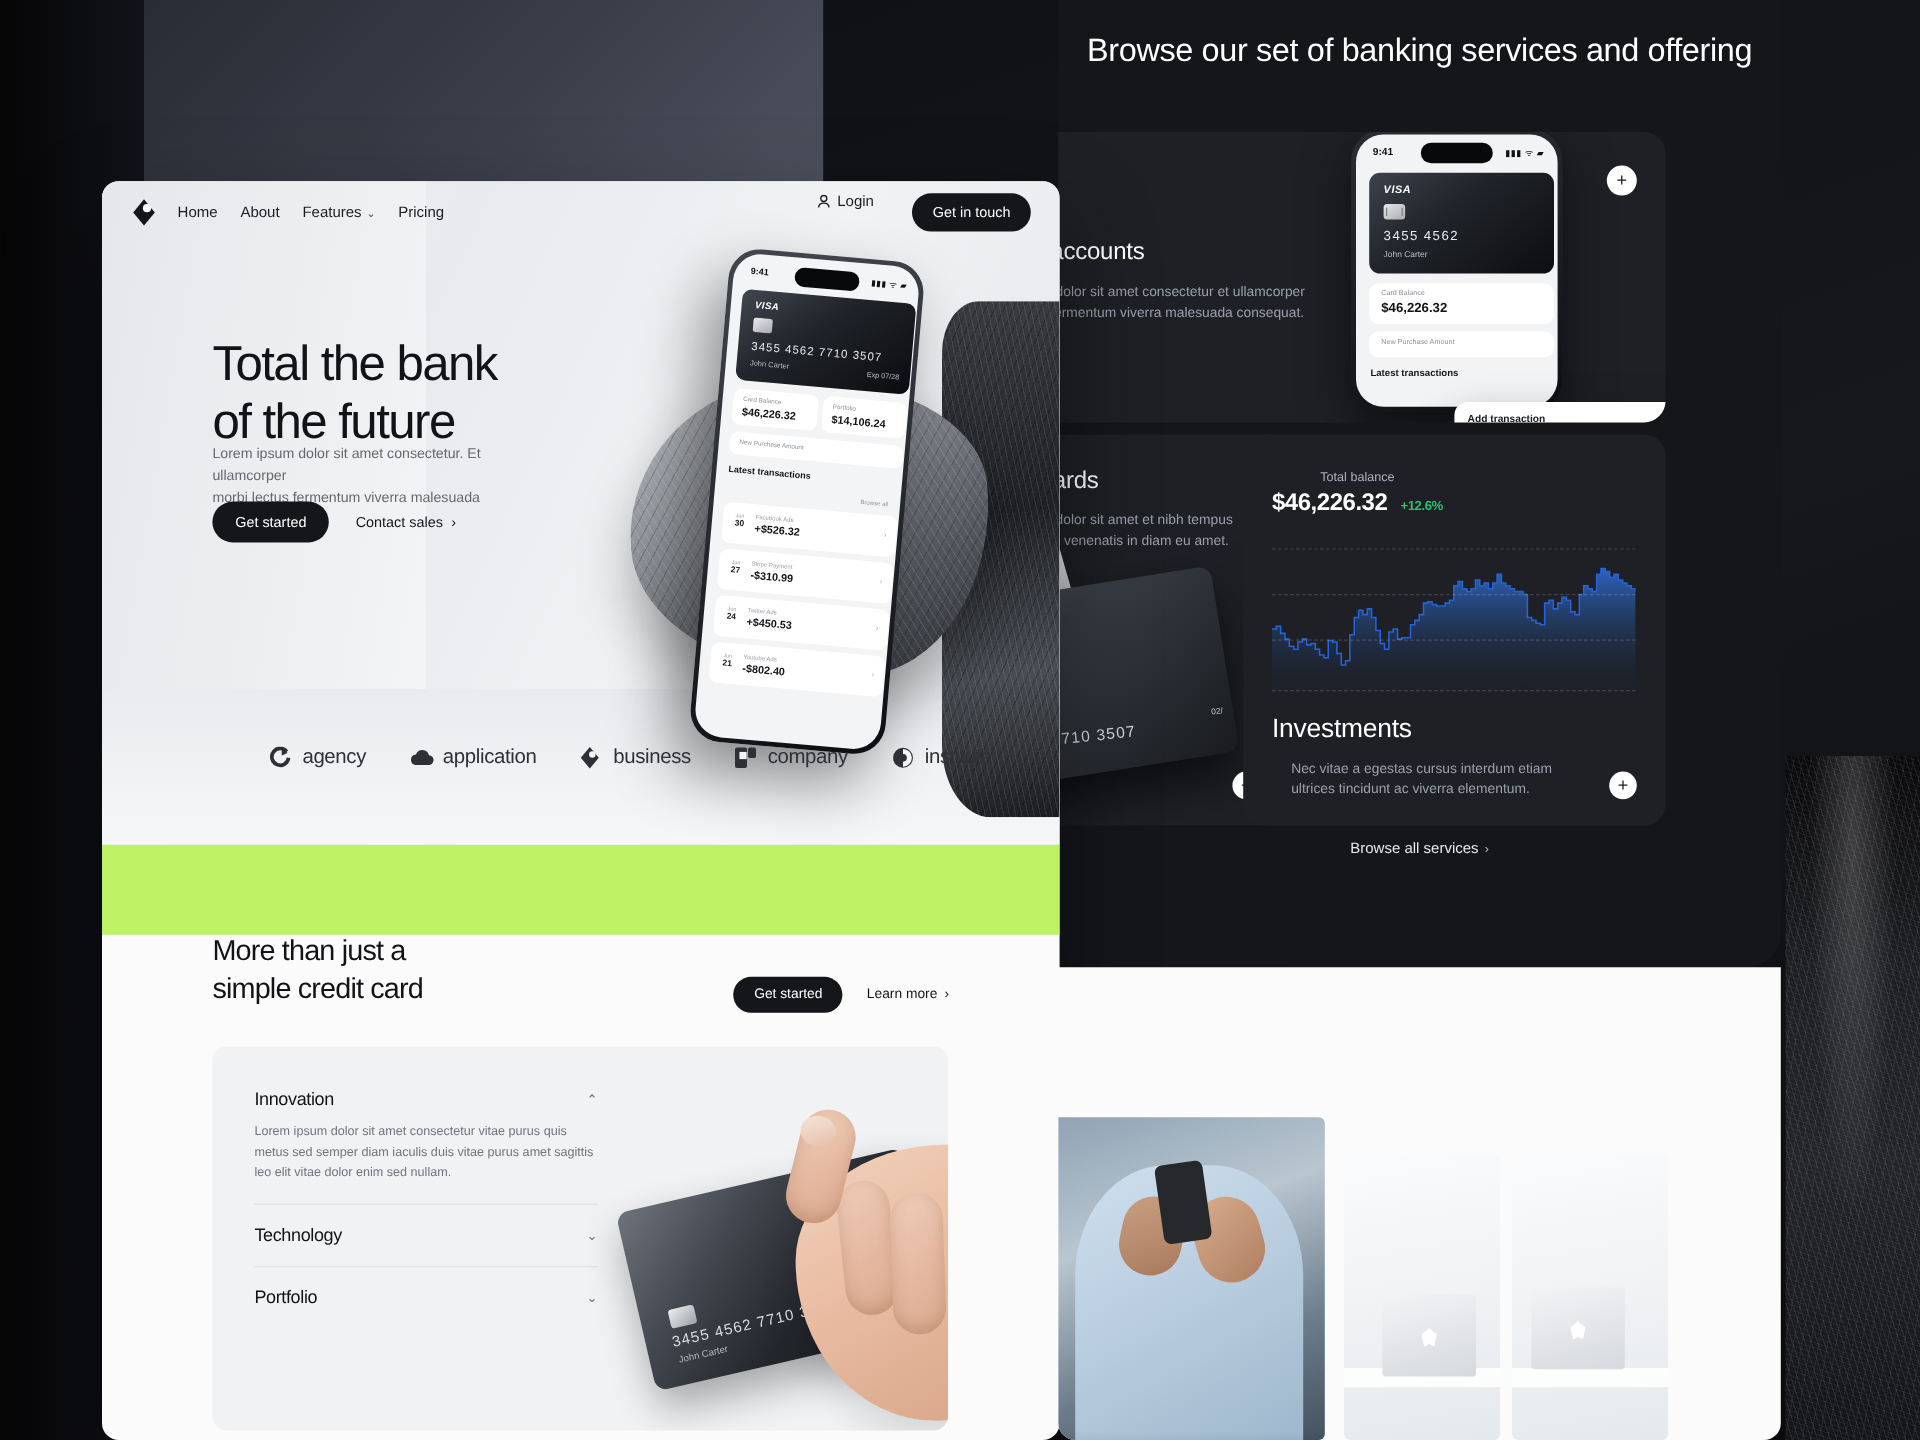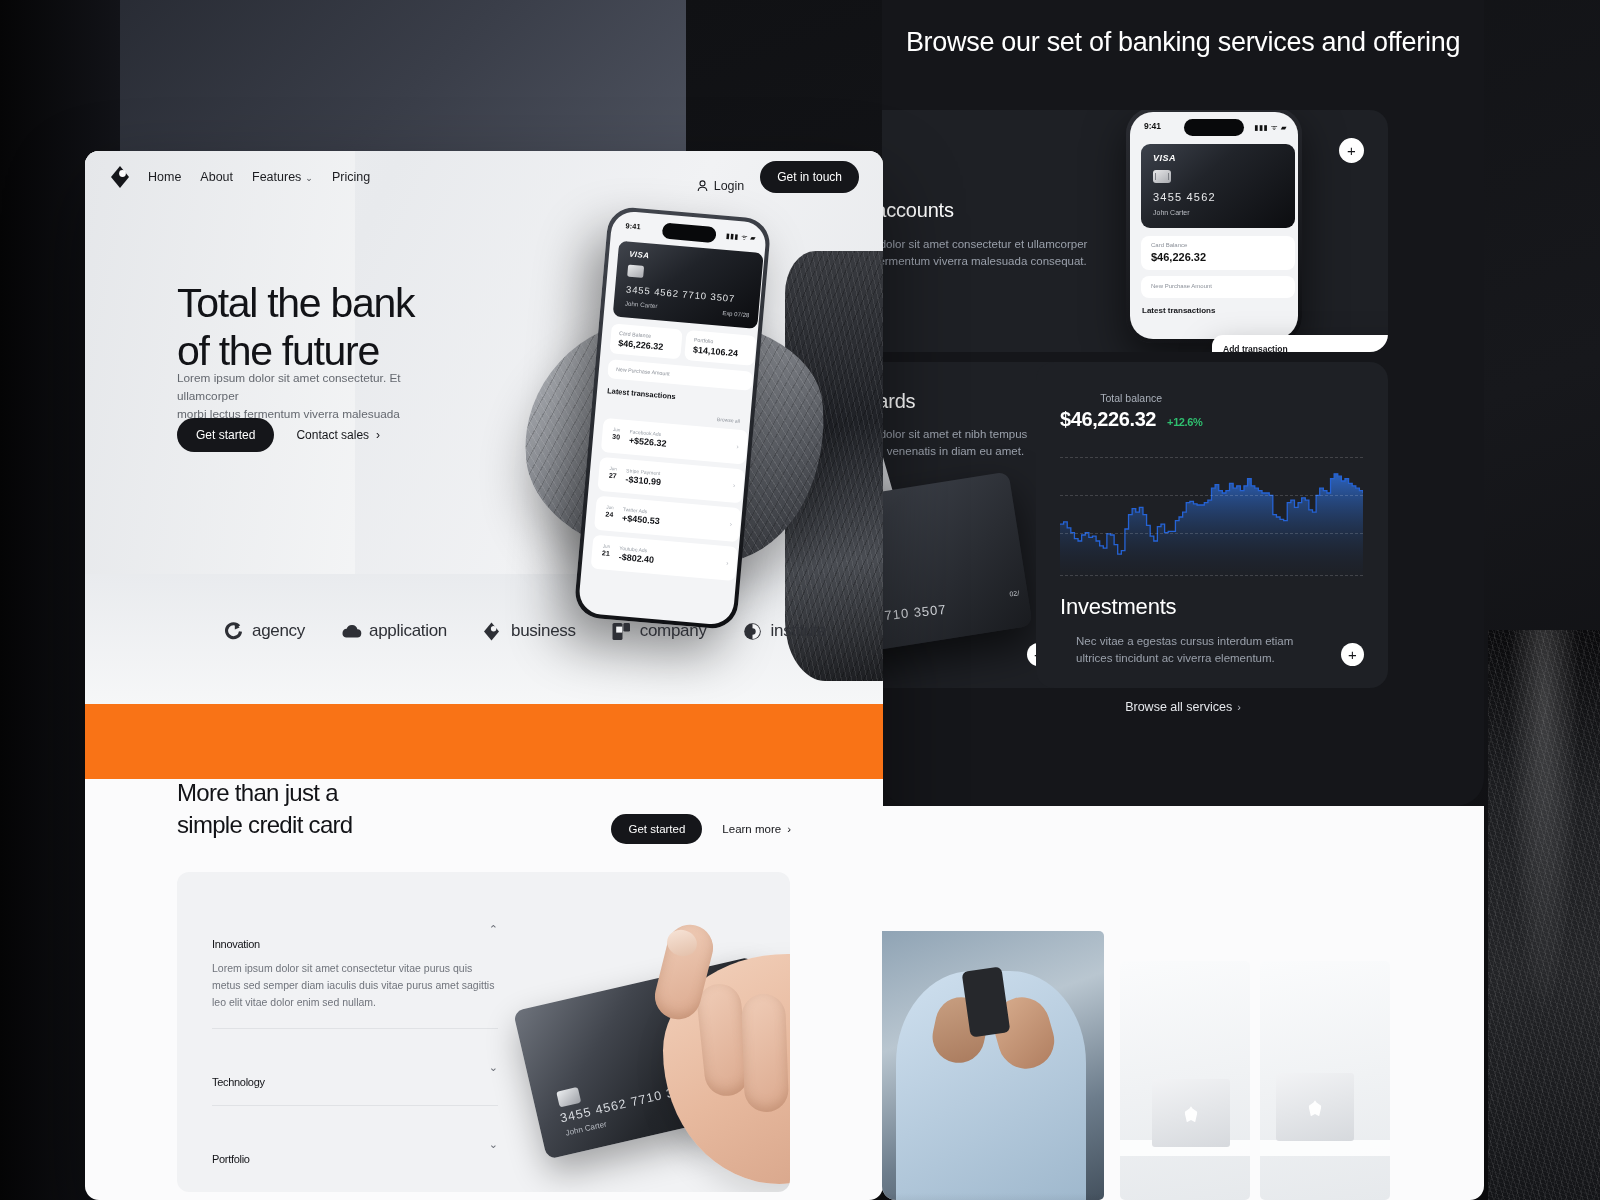--- a/index.html
+++ b/index.html
@@ -114,21 +114,21 @@
     background:linear-gradient(100deg,#e5e7ea,#f4f5f6);}
   #hero-floor{position:absolute;left:0;bottom:0;width:798px;height:130px;
     background:linear-gradient(180deg,#e9ebee,#f6f7f8);}
 
   
   #navbar{position:absolute;left:0;top:0;width:798px;height:52px;display:flex;align-items:center;padding:0 24px;z-index:6;}
   #logo-mark{width:22px;height:24px;margin-right:17px;}
   #nav-links{display:flex;gap:19px;align-items:center;}
   .nav-link{font-size:12.5px;color:#1c1d21;cursor:pointer;}
   .nav-chev{font-size:9px;margin-left:4px;color:#4a4c52;}
-  #nav-right{margin-left:auto;display:flex;align-items:flex-end;gap:16px;}
+  #nav-right{margin-left:auto;display:flex;align-items:flex-start;gap:32px;}
   #login-wrap{display:flex;align-items:center;gap:6px;font-size:12.5px;color:#1c1d21;}
   #login-icon{width:11px;height:12px;}
   #get-in-touch{background:#15161a;color:#fff;font-size:12px;padding:9px 17px;border-radius:18px;}
 
   #hero-h1{position:absolute;left:92px;top:128px;font-size:41px;line-height:48px;
     font-weight:500;color:#121317;letter-spacing:-1.3px;white-space:pre-line;z-index:5;}
   #hero-sub{position:absolute;left:92px;top:218px;font-size:11.8px;line-height:18px;
     color:#64686f;width:275px;white-space:pre-line;z-index:5;}
   #hero-cta{position:absolute;left:92px;top:267px;display:flex;align-items:center;gap:22px;z-index:5;}
   #get-started-hero{background:#15161a;color:#fff;font-size:12px;padding:10px 19px;border-radius:18px;}
@@ -181,33 +181,33 @@
   .hp-tx .t-a{position:absolute;left:27px;top:15px;font-size:9px;font-weight:700;color:#121317;}
   .hp-tx .t-c{position:absolute;right:8px;top:13px;font-size:7px;color:#b4b8bf;}
 
   
   #logo-strip{position:absolute;left:0;top:470px;width:798px;display:flex;
     gap:36px;padding-left:92px;align-items:center;z-index:7;margin-left:47px;}
   .brand{display:flex;align-items:center;gap:9px;color:#2e3036;font-size:17px;font-weight:500;letter-spacing:-.3px;}
   .brand .bi{width:19px;height:19px;flex:none;}
 
   
-  #sec2{position:relative;padding:75px 0 0;background:#f97316;}
+  #sec2{position:relative;padding:75px 0 0;background:#bef264;}
   #sec2-h2{position:absolute;left:92px;top:73px;font-size:24px;line-height:32px;font-weight:500;
     color:#121317;letter-spacing:-.7px;white-space:pre-line;}
   #sec2-cta{position:absolute;right:92px;top:110px;display:flex;align-items:center;gap:20px;}
   #sec2-get{background:#15161a;color:#fff;font-size:11.5px;padding:9px 17px;border-radius:17px;}
   #sec2-learn{font-size:11.5px;color:#15161a;display:flex;align-items:center;gap:6px;}
   #accordion-card{position:absolute;left:92px;top:168px;width:613px;height:320px;
     background:#f1f2f4;border-radius:12px;overflow:hidden;}
   #accordion{position:absolute;left:35px;top:36px;width:286px;}
   .acc-item{border-bottom:1px solid #e0e2e5;padding-bottom:17px;margin-bottom:17px;}
   .acc-item:last-child{border-bottom:none;}
   .acc-head{display:flex;align-items:center;justify-content:space-between;}
-  .acc-title{font-size:11px;font-weight:500;color:#121317;letter-spacing:-.3px;margin-top:30px;}
+  .acc-title{font-size:15px;font-weight:500;color:#121317;letter-spacing:-.3px;}
   .acc-chev{color:#6b6f77;font-size:11px;}
   .acc-body{font-size:10.5px;line-height:17px;color:#70747c;margin-top:10px;}
 
   
   #hand-photo{position:absolute;left:338px;top:4px;width:340px;height:316px;overflow:visible;}
   #photo-card{position:absolute;left:12px;top:106px;width:245px;height:152px;border-radius:10px;
     background:linear-gradient(135deg,#6e737c 0%,#41454d 32%,#23262b 62%,#15171a 100%);
     transform:rotate(-13deg);box-shadow:0 16px 34px rgba(0,0,0,.32);}
   #photo-chip{position:absolute;left:24px;top:88px;width:22px;height:16px;border-radius:3px;
     background:linear-gradient(145deg,#eceef0,#9da0a6);}

